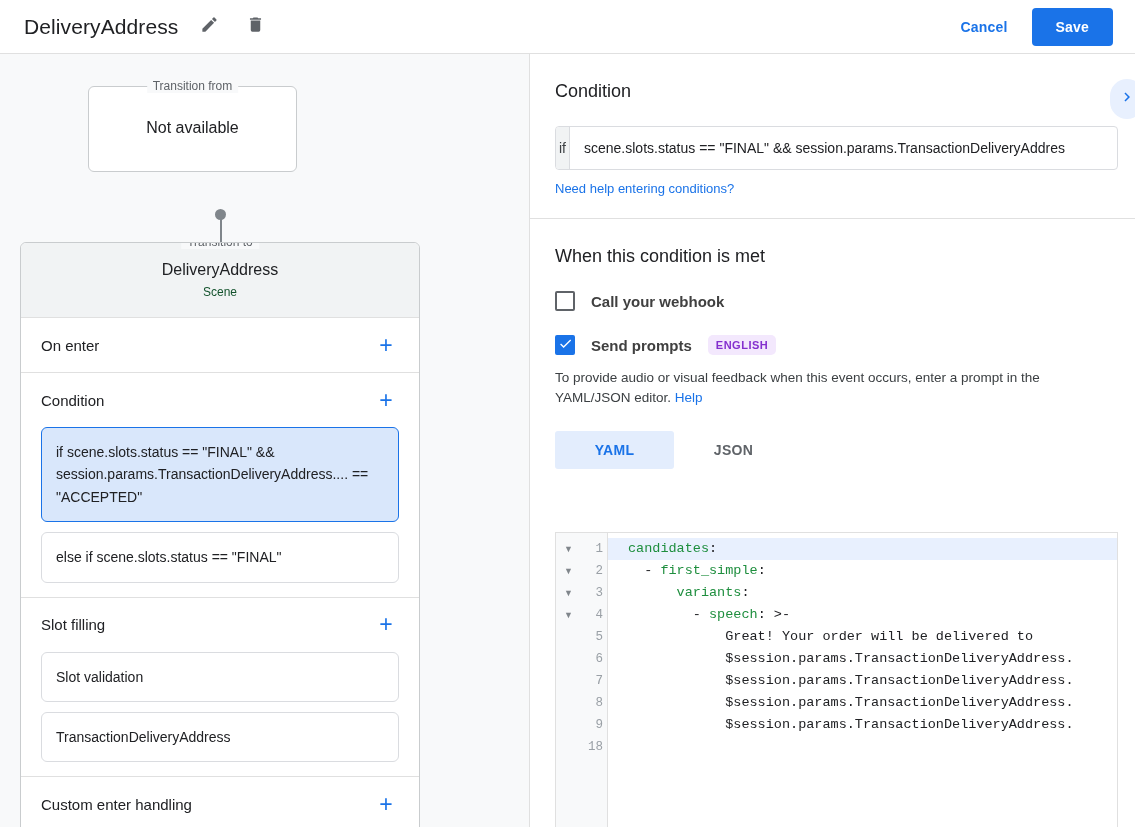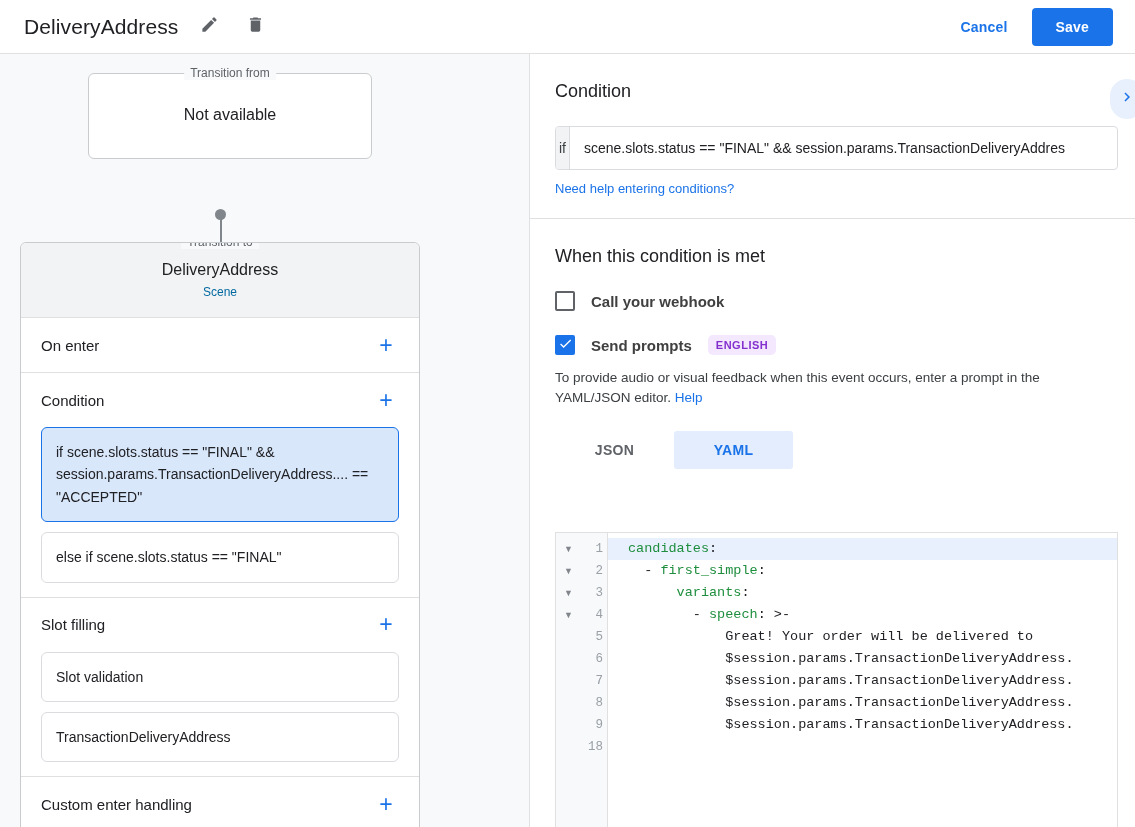--- a/index.html
+++ b/index.html
@@ -84,21 +84,21 @@
   .fieldset-legend {
     position: absolute;
     top: -8px;
     background: #f8f9fa;
     padding: 0 6px;
     font-size: 12px;
     color: #5f6368;
     white-space: nowrap;
   }
   #transition-from {
-    left: 88px; top: 19px; width: 284px; height: 86px;
+    left: 88px; top: 32px; width: 209px; height: 86px;
   }
   #transition-from .fieldset-legend { left: 50%; transform: translateX(-50%); }
   .tf-text {
     position: absolute; left: 0; right: 0; top: 32px;
     text-align: center;
     font-size: 16px; color: #202124;
   }
 
   
   .connector-dot {
@@ -132,21 +132,21 @@
   #transition-to .fieldset-legend { left: 50%; transform: translateX(-50%); }
   .tt-head {
     height: 75px;
     background: #f1f3f4;
     border-bottom: 1px solid #e0e0e0;
     padding-top: 18px;
     text-align: center;
     border-radius: 5px 5px 0 0;
   }
   .tt-name { font-size: 16px; color: #202124; }
-  .tt-sub { font-size: 12px; color: #0369a1; margin-top: 6px; }
+  .tt-sub { font-size: 12px; color: #14532d; margin-top: 6px; }
 
   .section {
     border-bottom: 1px solid #e0e0e0;
     padding: 0 0 0 0;
   }
   .section-header {
     display: flex; align-items: center;
     height: 54px;
     padding: 0 18px 0 20px;
   }
@@ -477,22 +477,22 @@
         <div class="chk-label">Send prompts</div>
         <div class="lang-badge">ENGLISH</div>
       </div>
 
       <div class="helper-text">
         <span>To provide audio or visual feedback when this event occurs, enter a prompt in the YAML/JSON editor.</span>
         <a class="link" style="margin-top:0;font-size:13.5px;">Help</a>
       </div>
 
       <div class="tabs">
+        <div class="tab active">YAML</div>
         <div class="tab">JSON</div>
-        <div class="tab active">YAML</div>
       </div>
     </div>
   </div>
 
   <div class="editor">
     <div class="fold-gutter" id="fold-gutter">
         <div class="fold-cell">▼</div>
         <div class="fold-cell">▼</div>
         <div class="fold-cell">▼</div>
         <div class="fold-cell">▼</div>

